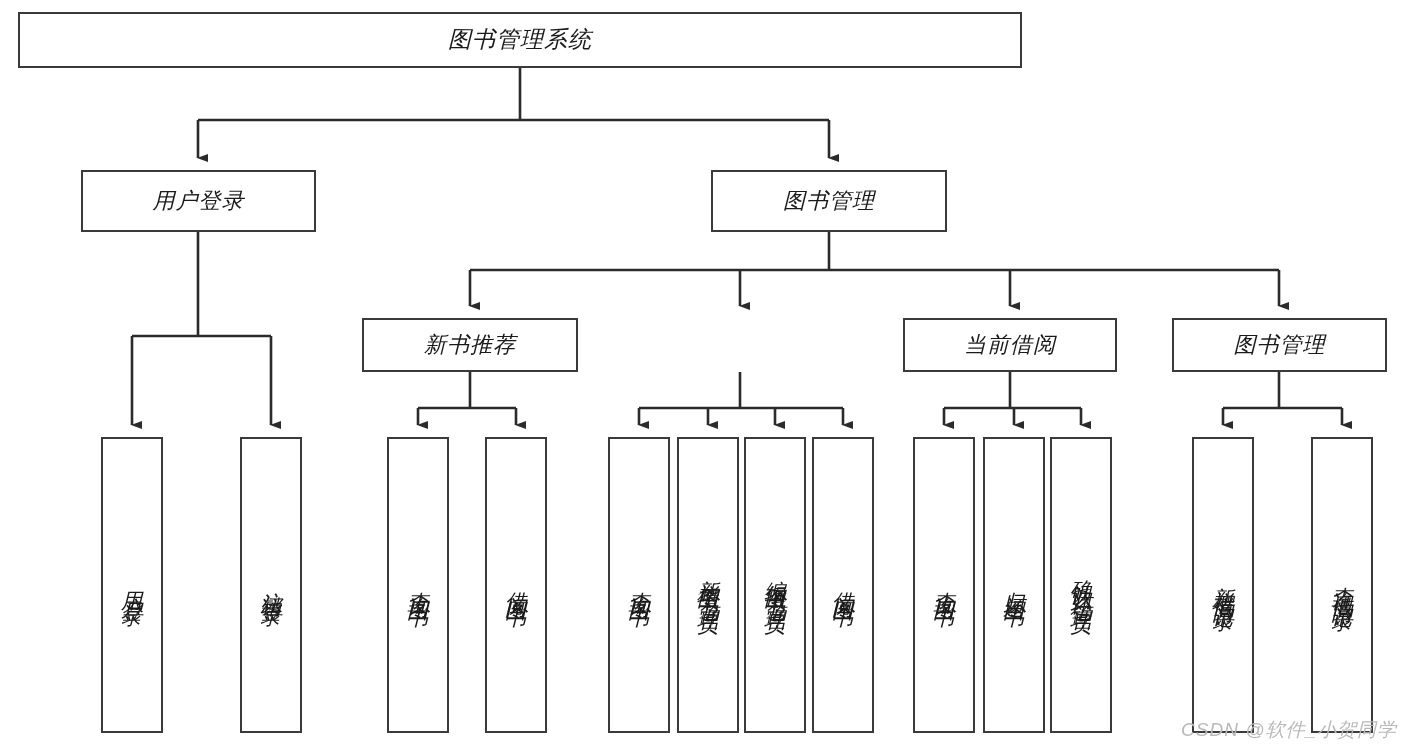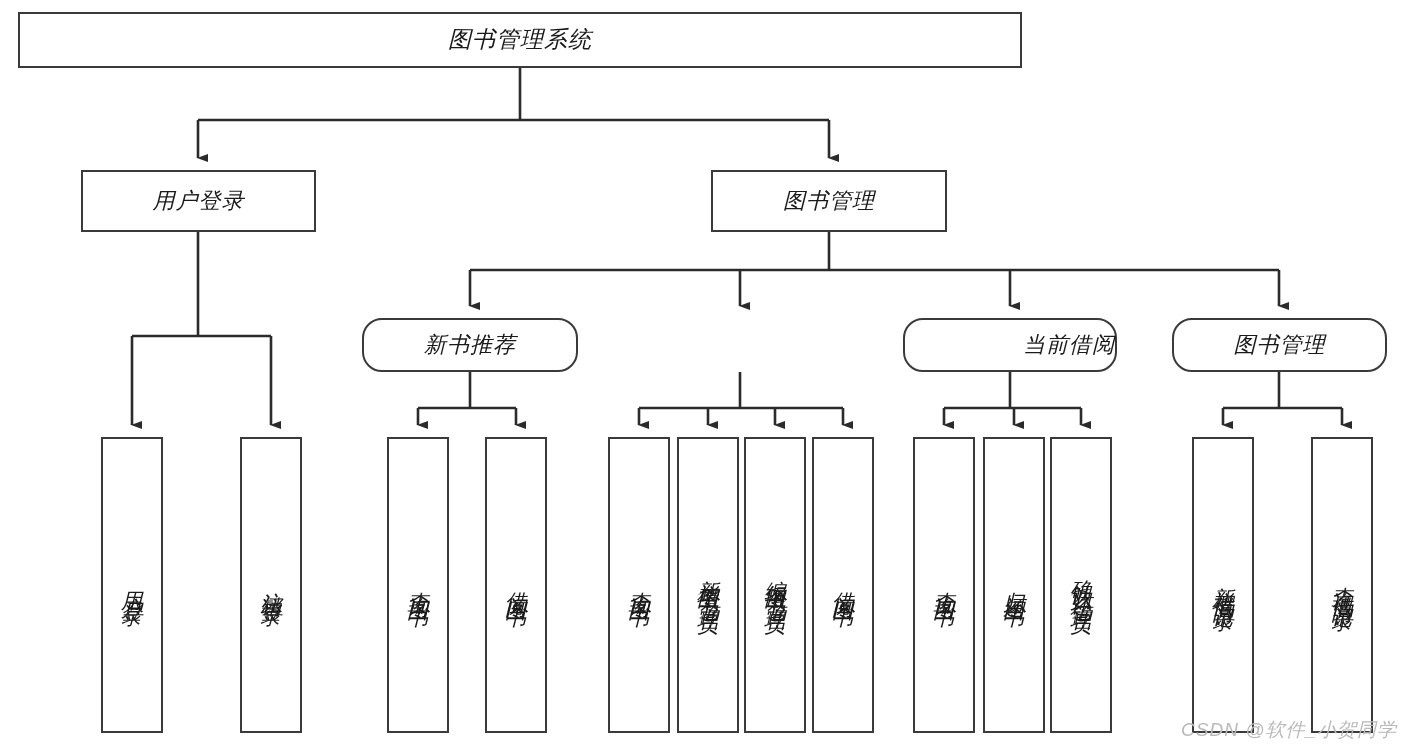--- a/index.html
+++ b/index.html
@@ -4,21 +4,21 @@
 <style>
   html,body{margin:0;padding:0;background:#ffffff;}
   body{width:1405px;height:747px;position:relative;overflow:hidden;
        font-family:"Liberation Sans","DejaVu Sans",sans-serif;color:#1a1a1a;}
   #stage{position:absolute;left:0;top:0;width:1405px;height:747px;font-style:italic;}
   svg#wires{position:absolute;left:0;top:0;width:1405px;height:747px;pointer-events:none;}
   .node{position:absolute;box-sizing:border-box;background:#ffffff;
         border:2px solid #3a3a3a;display:flex;align-items:center;justify-content:center;}
   .node.level1{font-size:23px;}
   .node.level2{font-size:22px;}
-  .node.level3{font-size:22px;border-radius:20px;}
+  .node.level3{font-size:22px;}
   .node.leaf{font-size:21px;}
   .node .cap{letter-spacing:1px;line-height:1.12;text-align:center;}
   .node.leaf .cap{writing-mode:vertical-rl;text-orientation:upright;
                   letter-spacing:5px;line-height:1.0;white-space:nowrap;}
   .wm{position:absolute;right:8px;bottom:4px;font-size:19px;color:#b9b9b9;
       letter-spacing:1px;white-space:nowrap;}
 </style>
 </head>
 <body>
 
@@ -84,21 +84,21 @@
 
   <div class="node level2" id="n-bookmgmt" style="left: 711px; top: 170px; width: 236px; height: 62px;">
     <span class="cap">图书管理</span>
   </div>
 
   <div class="node level3" id="n-newbook" style="left: 362px; top: 318px; width: 216px; height: 54px;">
     <span class="cap">新书推荐</span>
   </div>
 
 
-  <div class="node level3" id="n-current" style="left: 903px; top: 318px; width: 214px; height: 54px; justify-content: flex-end;">
+  <div class="node level3" id="n-current" style="left: 903px; top: 318px; width: 214px; height: 54px;">
     <span class="cap">当前借阅</span>
   </div>
 
   <div class="node level3" id="n-records" style="left: 1172px; top: 318px; width: 215px; height: 54px;">
     <span class="cap">图书管理</span>
   </div>
 
   <div id="leaf-layer">
       <div class="node leaf" style="left: 101px; top: 437px; width: 62px; height: 296px;">
         <span class="cap">用户登录</span>

